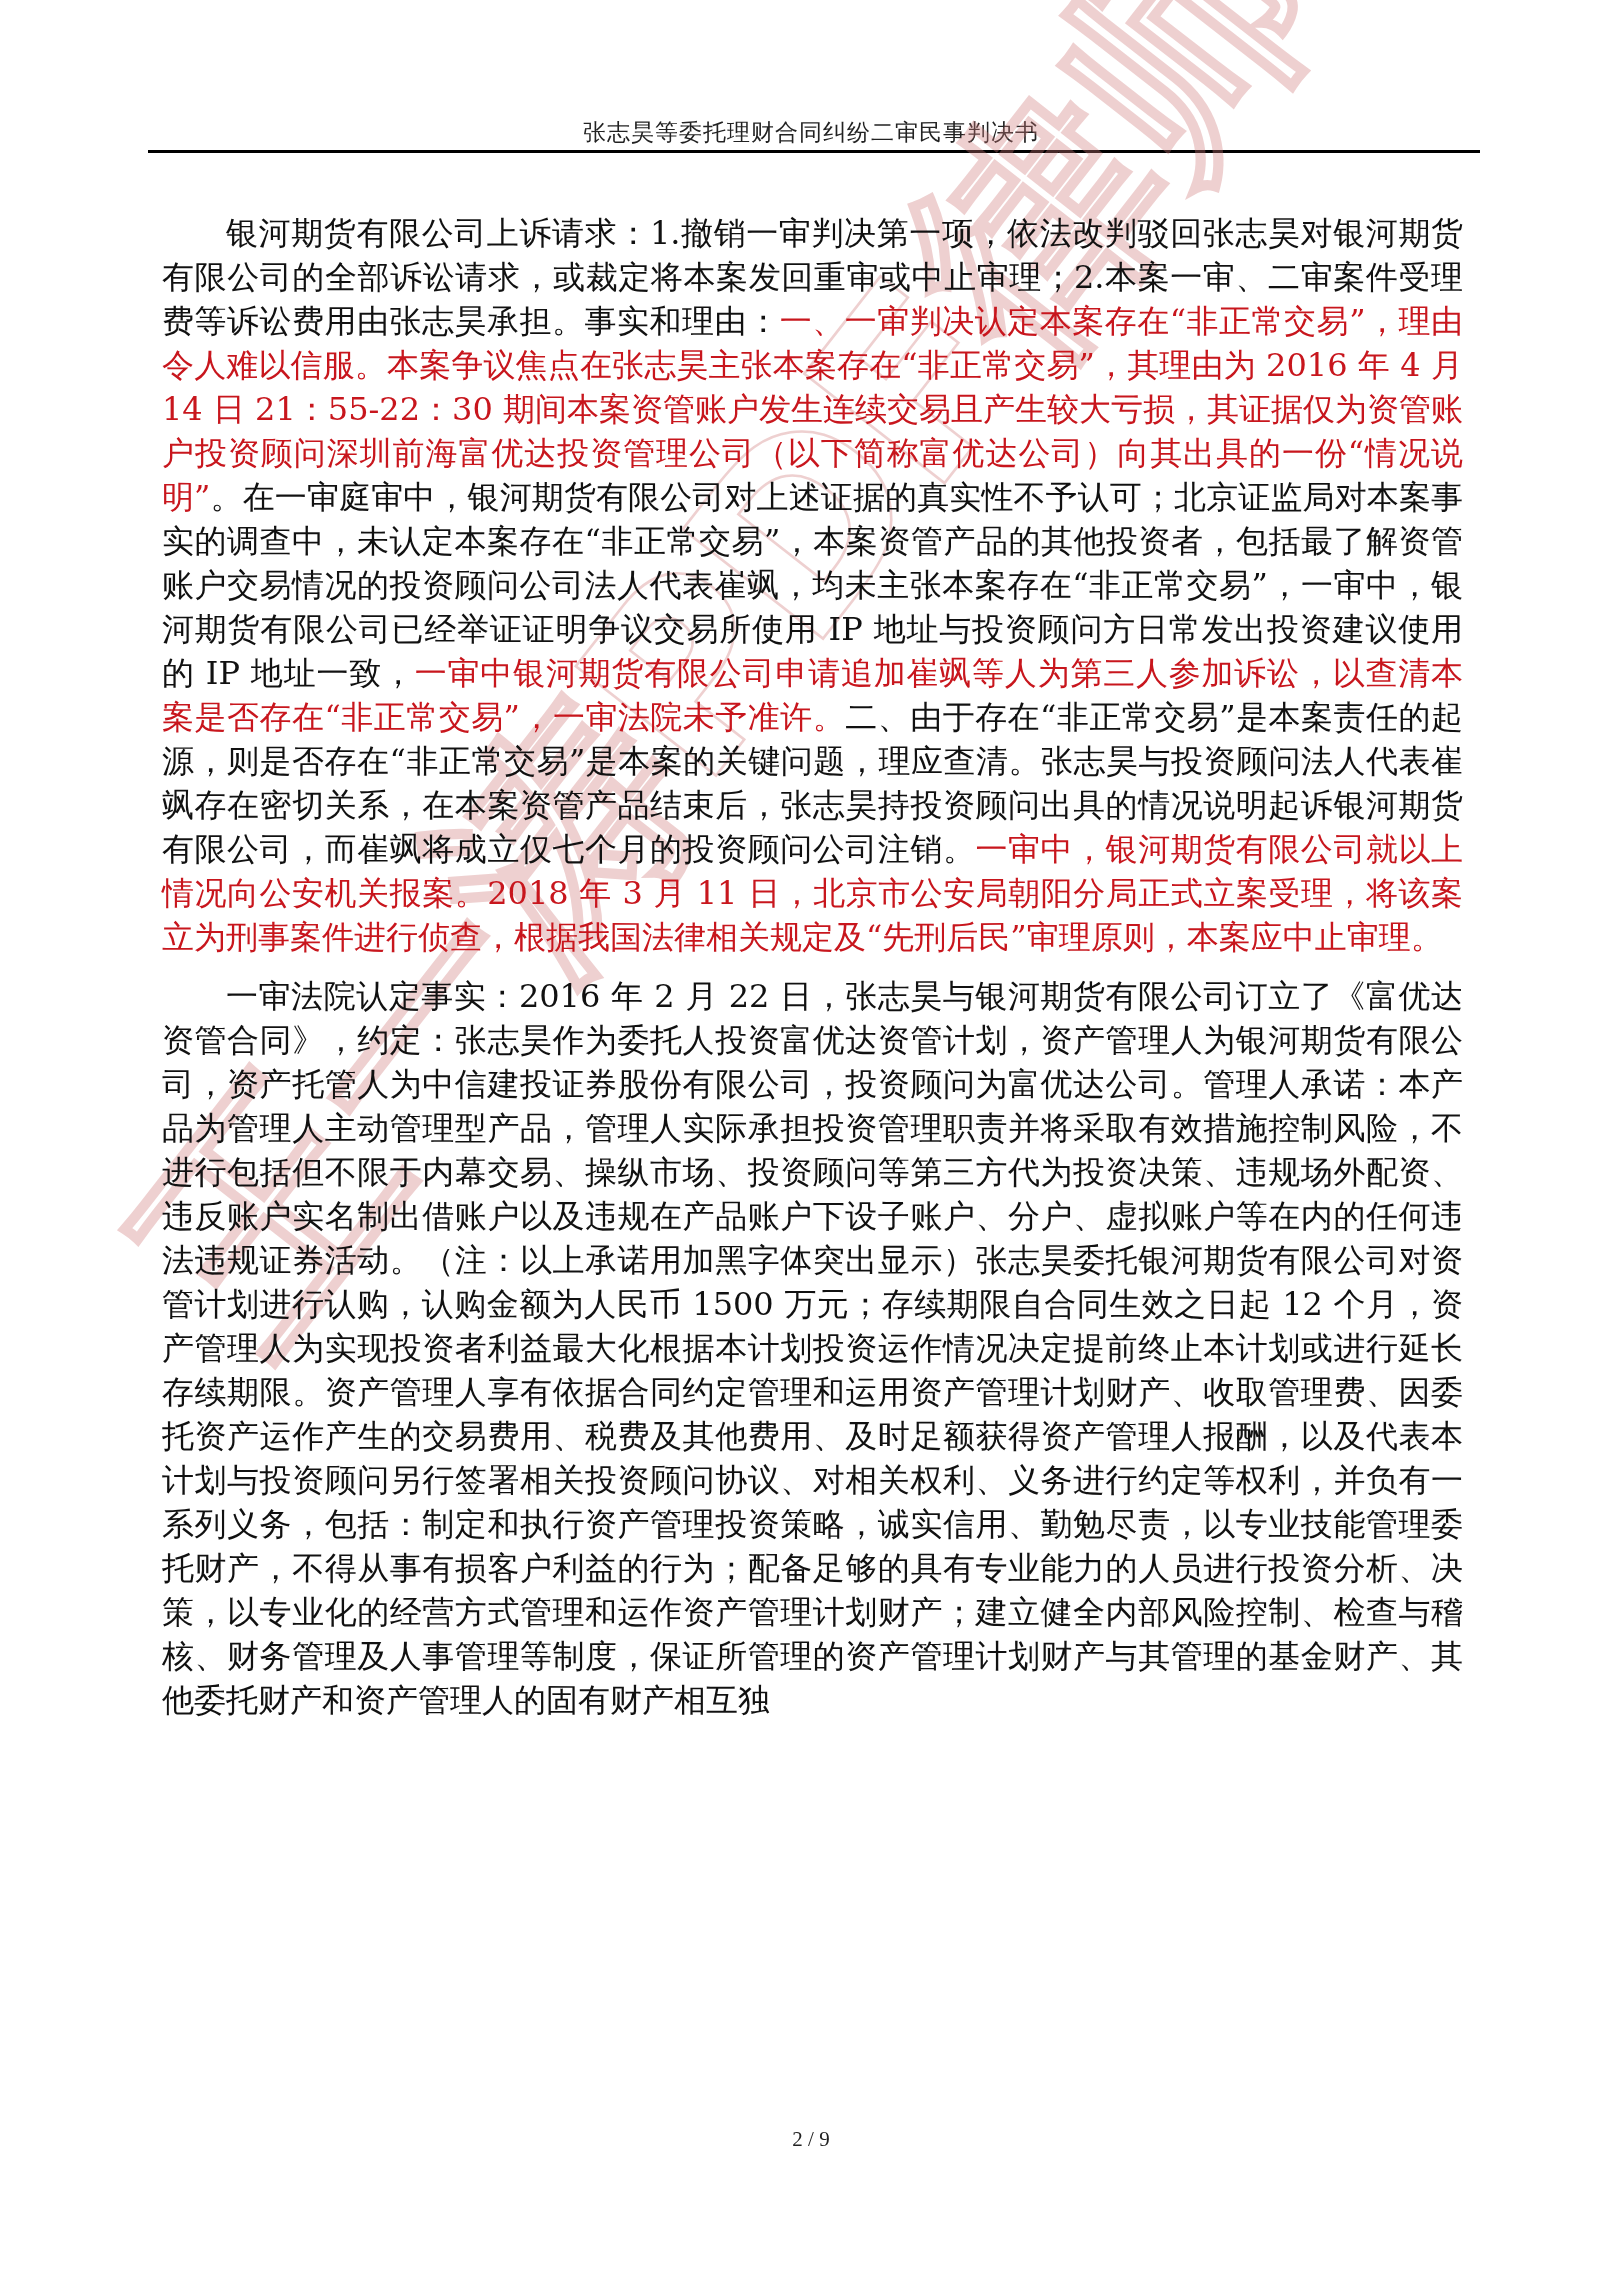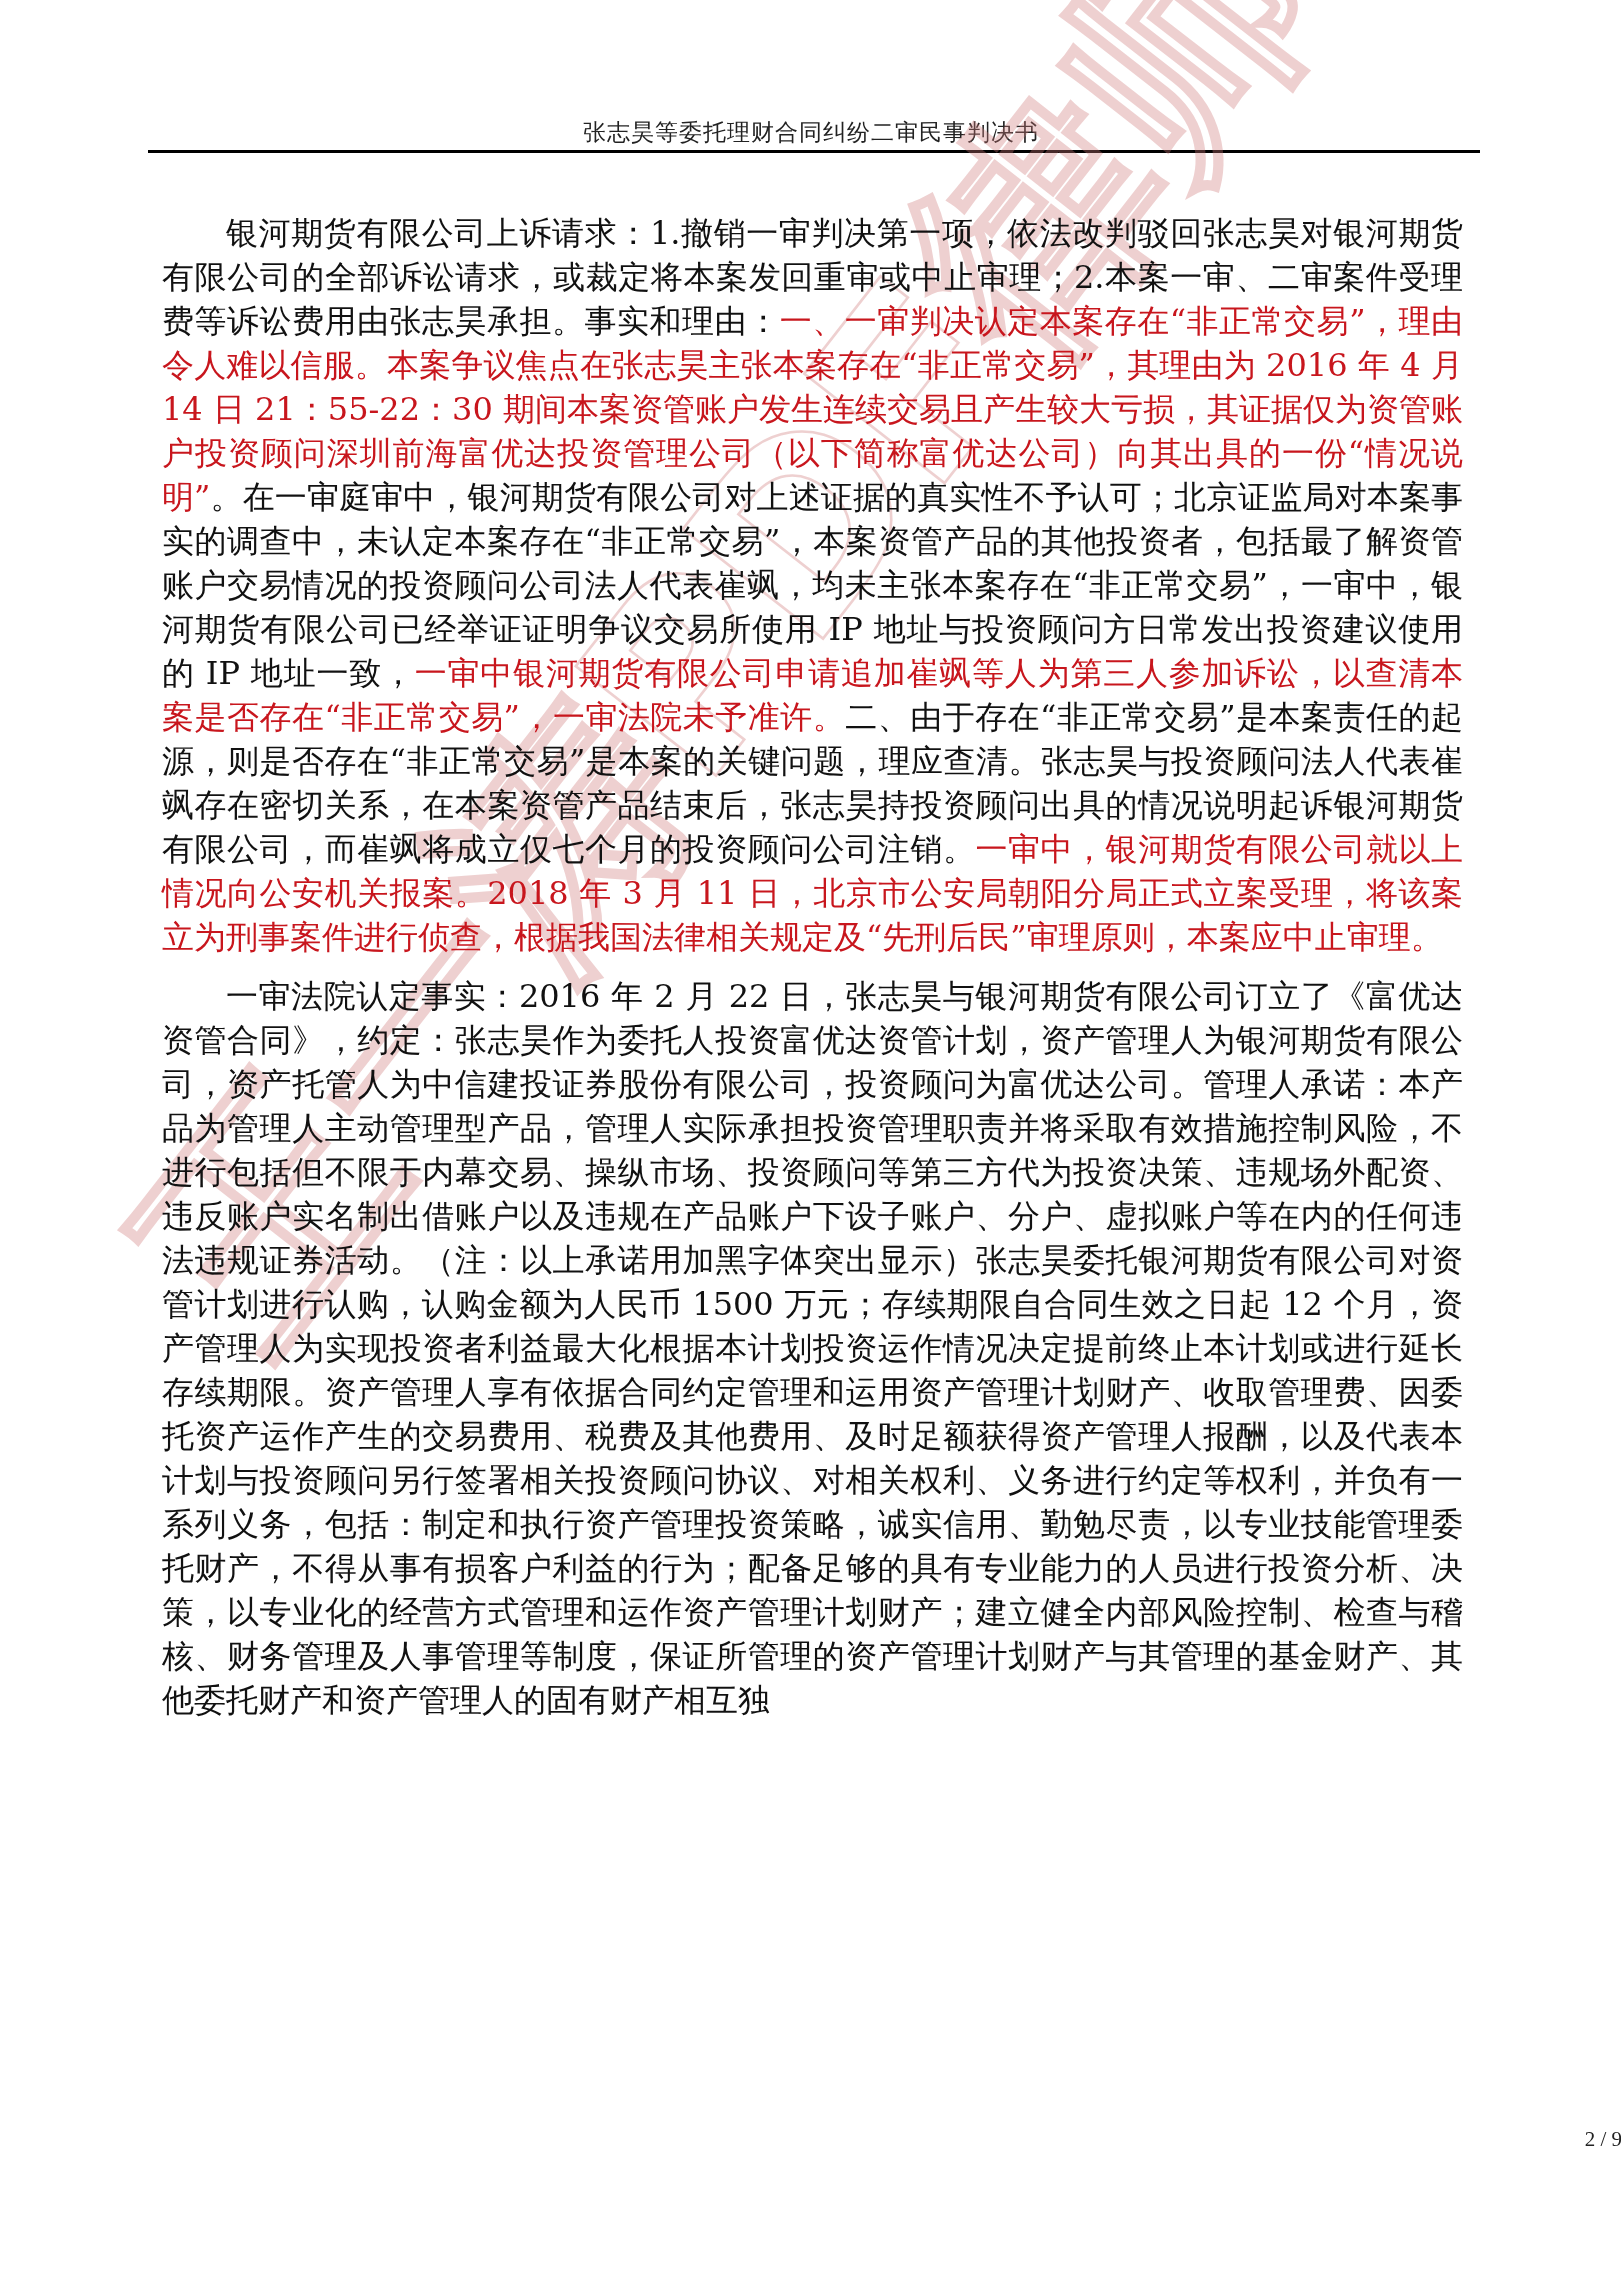--- a/index.html
+++ b/index.html
@@ -5,21 +5,21 @@
   html, body { margin: 0; padding: 0; background: #ffffff; }
   body { width: 1622px; height: 2295px; position: relative; overflow: hidden;
          font-family: "DejaVu Serif", "Liberation Serif", serif; color: #111; }
   .page-header { position: absolute; left: 0; top: 117px; width: 1622px; text-align: center;
          font-size: 23px; color: #222; letter-spacing: 1px; }
   .header-rule { position: absolute; left: 148px; top: 150px; width: 1332px; height: 3.1px; background: #000; }
   .body-text { position: absolute; left: 147px; top: 196px; width: 1331px;
          font-size: 32px; line-height: 44px; text-align: justify; text-justify: inter-character; }
   .para { margin: 15px; text-indent: 64px; }
   .red { color: #c8161d; }
-  .page-number { position: absolute; left: 0; top: 2127px; width: 1622px; text-align: right;
+  .page-number { position: absolute; left: 0; top: 2127px; width: 1622px; text-align: center;
          font-family: "Liberation Serif", serif; font-size: 21px; color: #222; }
   .watermark { position: absolute; left: 197px; top: 1143px; width: 1558px;
          transform: rotate(-52deg); transform-origin: left center;
          font-size: 244px; font-weight: bold; color: transparent;
          -webkit-text-stroke: 2.6px rgba(205,120,120,0.35); white-space: nowrap;
          pointer-events: none; letter-spacing: -5.2px; font-family: "DejaVu Sans", sans-serif; }
 </style>
 </head>
 <body>
 

